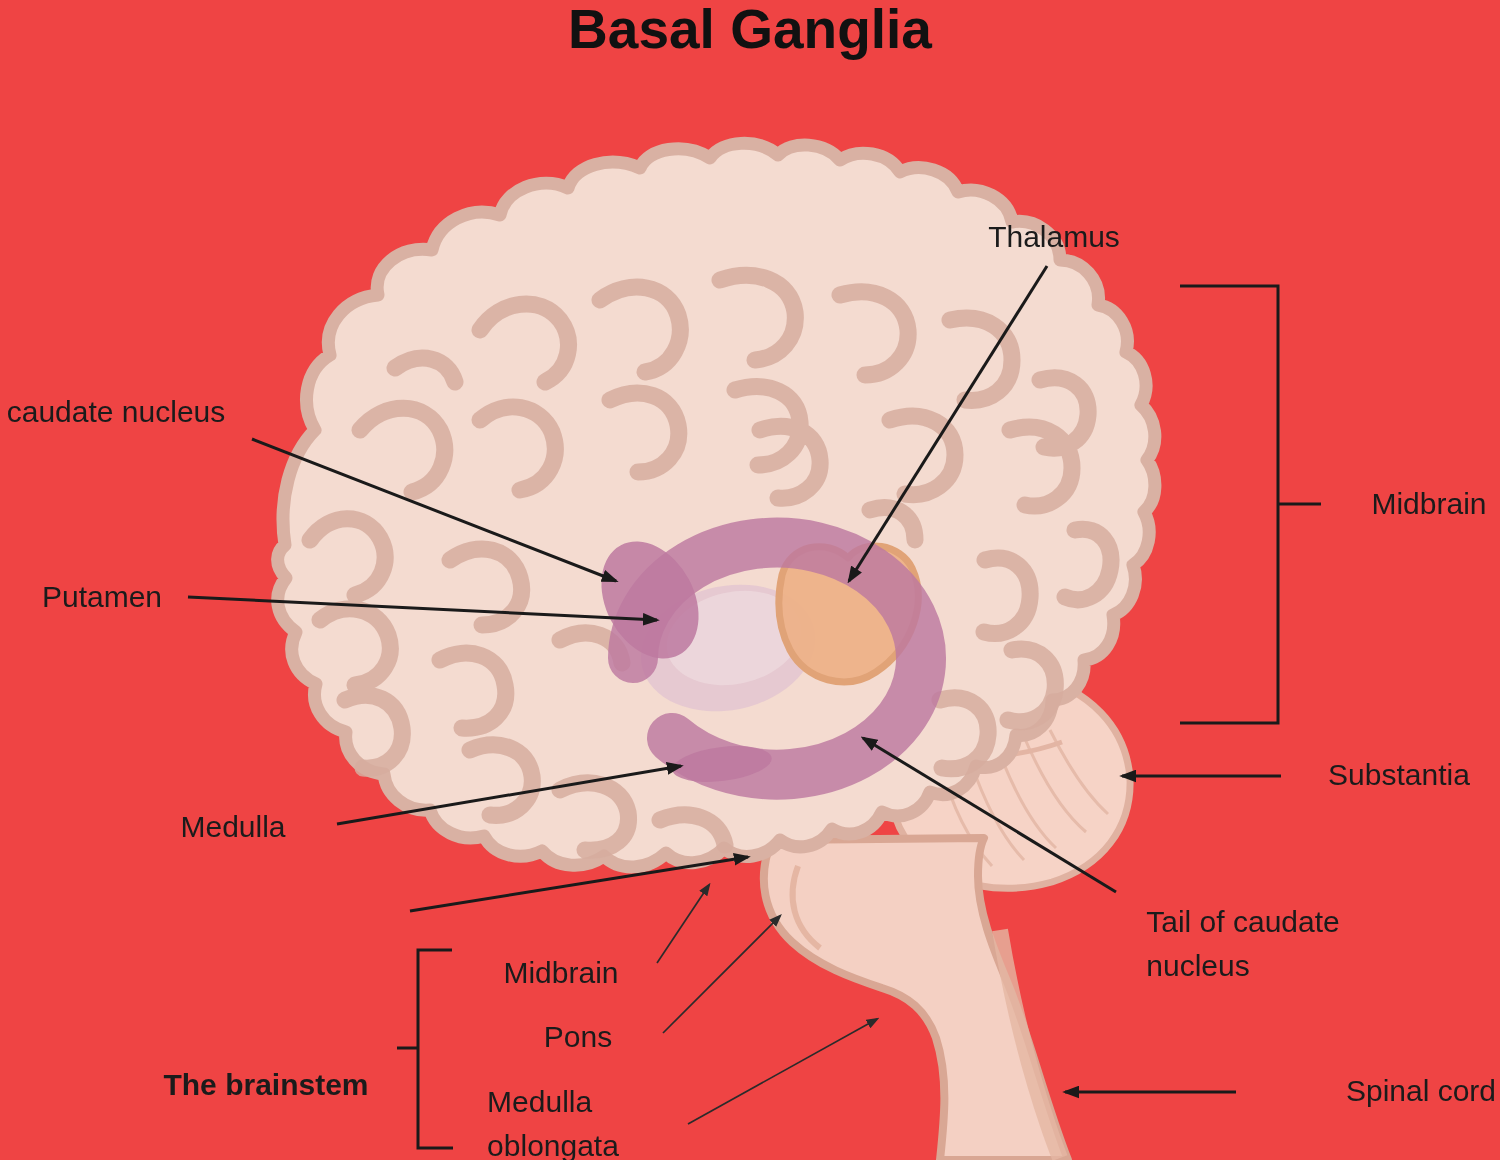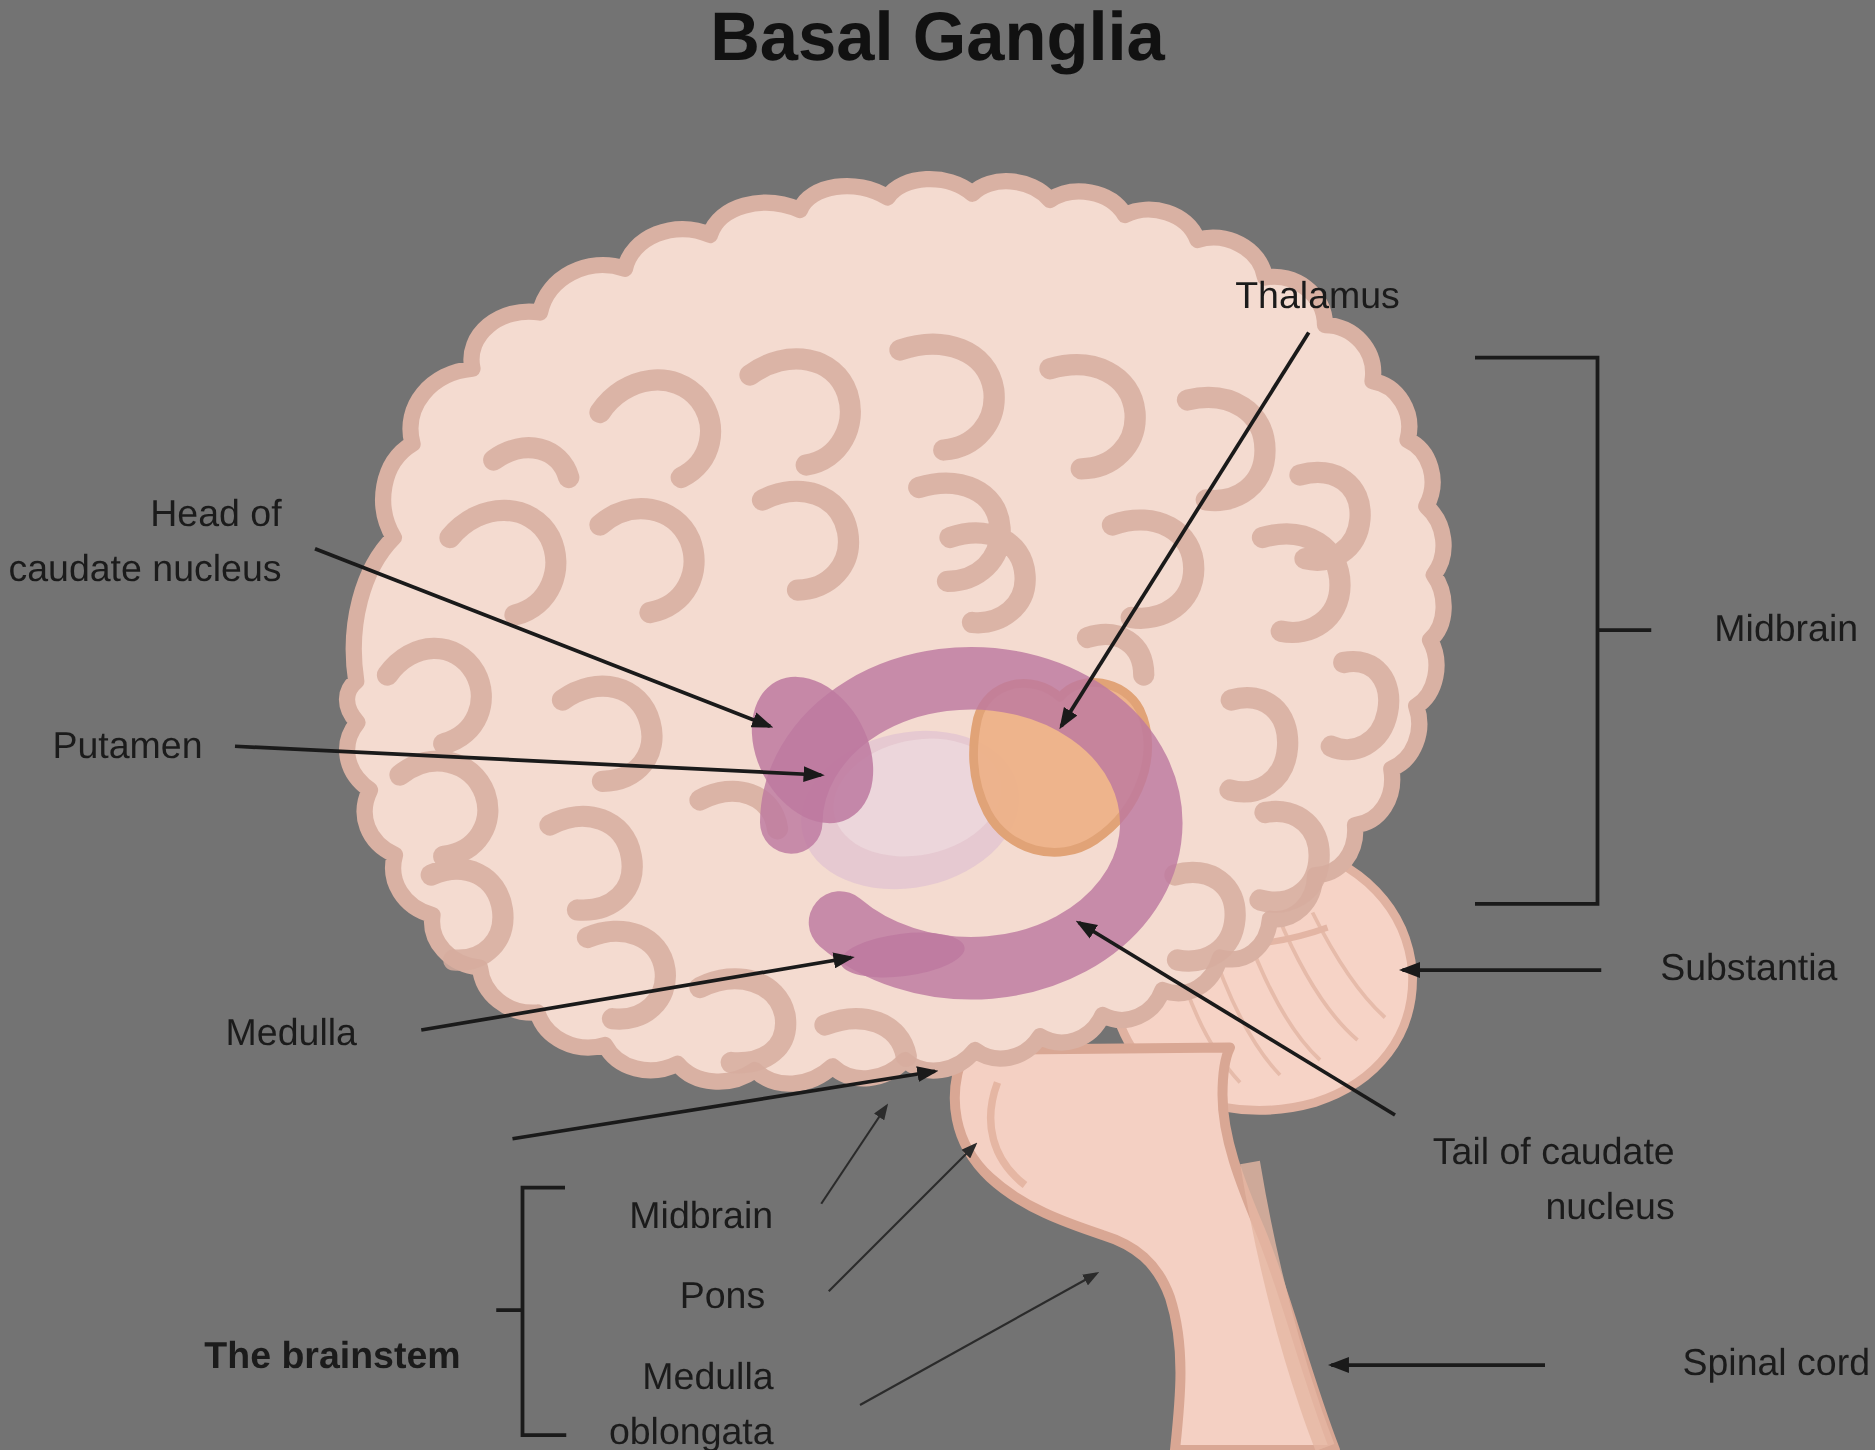--- a/index.html
+++ b/index.html
@@ -1,30 +1,30 @@
 <!DOCTYPE html>
 <html><head>
 <meta charset="utf-8">
 <style>
   html,body{margin:0;padding:0;background:#ffffff;}
   .stage{
     position:relative;
     width:1500px;height:1160px;
-    background:#737373;
+    background:#ef4444;
     font-family:"Liberation Sans", sans-serif;
     overflow:hidden;
   }
   .stage svg{position:absolute;left:0;top:0;}
   .lbl{
     position:absolute;
     transform:translateX(-50%);
     font-size:30px;
     line-height:44px;
     color:#1b1b1b;
-    text-align:right;
+    text-align:left;
     white-space:nowrap;
   }
   .lbl.bold{font-weight:700;margin-top:37px;}
   .title{
     position:absolute;
     transform:translateX(-50%);
     font-size:55px;
     font-weight:700;
     line-height:62px;
     color:#111111;
@@ -154,21 +154,20 @@
 
     <path d="M1180,286 H1278 V723 H1180 M1278,504 H1321" stroke="#1a1a1a" stroke-width="3" fill="none"></path>
     <path d="M452,950 H418 V1148 H453 M418,1048 H397" stroke="#1a1a1a" stroke-width="3" fill="none"></path>
   </svg>
 
   <div class="title" style="left:750px;top:-2px">Basal Ganglia</div>
 
   <div class="lbl" style="left:1054px;top:215px">Thalamus</div>
 
   <div class="lbl" style="left:116px;top:390px">
-    <div>Head of</div>
     <div>caudate nucleus</div>
   </div>
 
   <div class="lbl" style="left:102px;top:575px">Putamen</div>
 
   <div class="lbl" style="left:233px;top:805px">Medulla</div>
 
 
   <div class="lbl bold" style="left:266px;top:1026px">The brainstem</div>
 

